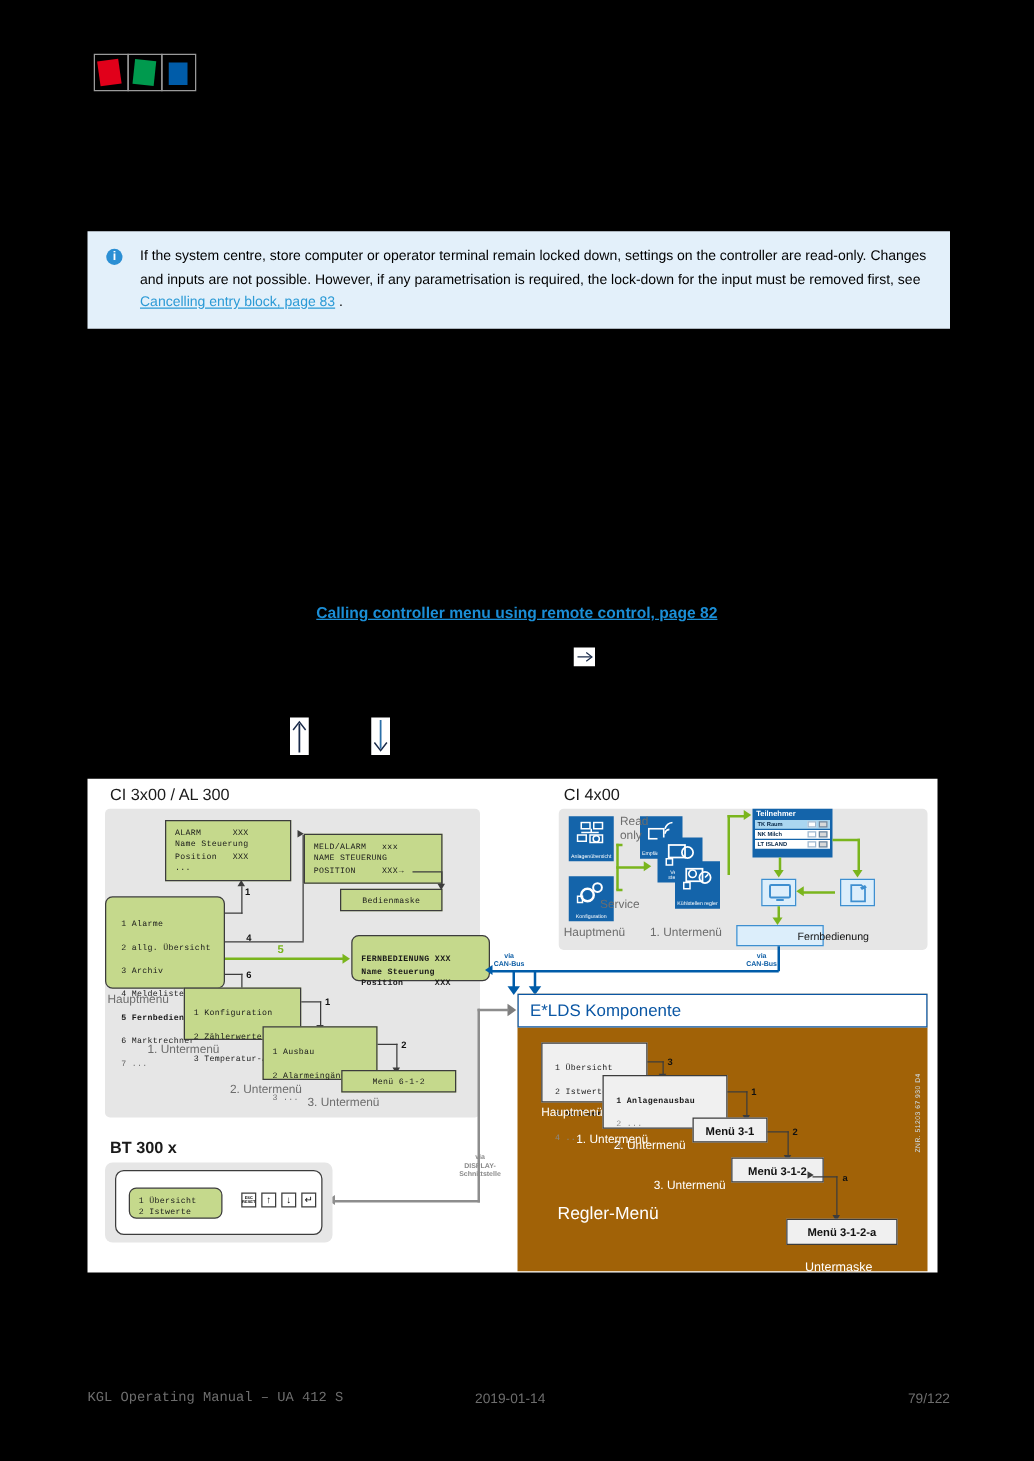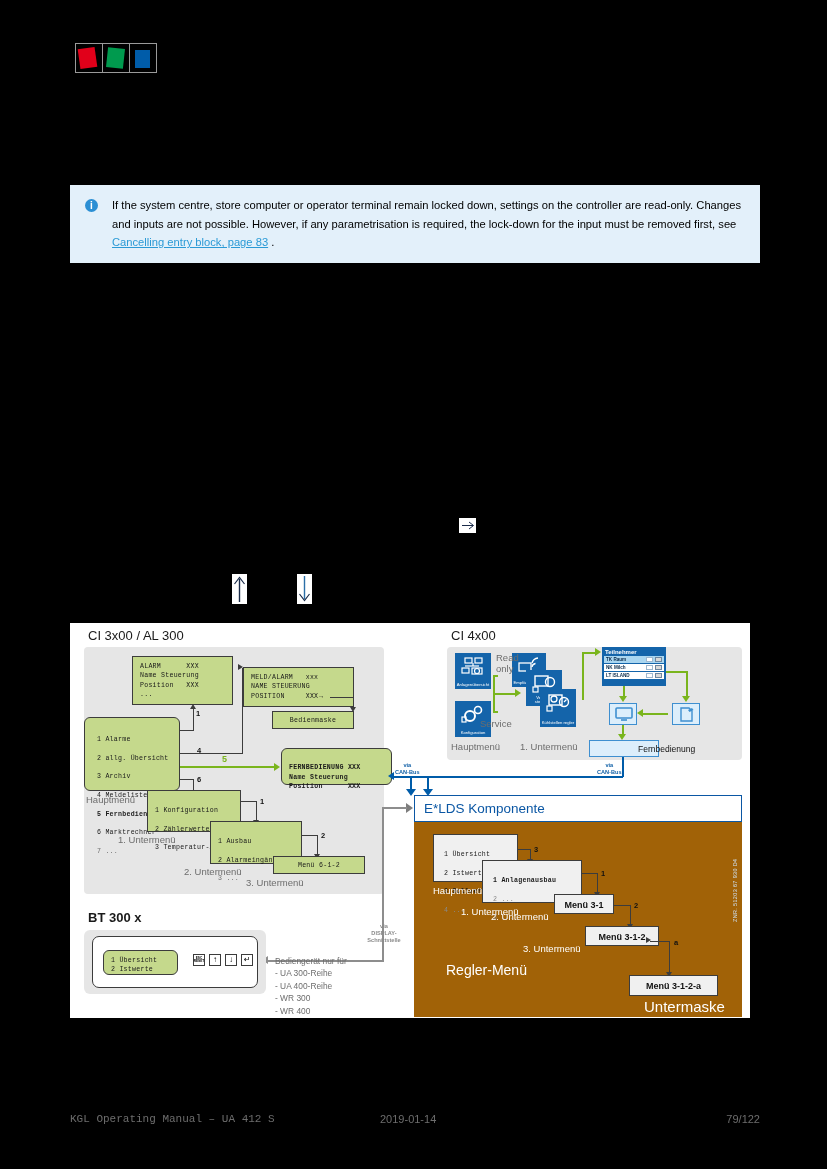--- a/index.html
+++ b/index.html
@@ -87,21 +87,21 @@
   
   .elds{position:absolute;background:#a16207;}
   .elds-hd{position:absolute;left:0;top:0;right:0;height:27px;background:#fff;border:1px solid #0b57a4;box-sizing:border-box;}
   .elds-hd span{position:absolute;left:9px;top:5px;font-size:13.5px;color:#0b57a4;}
   .wbox{position:absolute;background:#f0f0f0;border:1px solid #3c3c3c;box-sizing:border-box;font-family:"Liberation Mono",monospace;font-size:6.6px;line-height:9.3px;color:#1a1a1a;white-space:pre;padding:5px 7px;letter-spacing:.25px;}
   .wbox b{font-weight:bold;}
   .wbox .dim{color:#8a8a8a;}
   .mbox{position:absolute;background:#f0f0f0;border:1px solid #3c3c3c;box-sizing:border-box;font-size:9px;font-weight:bold;color:#111;text-align:center;}
   .wlabel.w{color:#fff;}
   .reglermenu{position:absolute;font-size:14px;color:#fff;}
-  .untermaske{position:absolute;font-size:15px;color:#fff;}
+  .untermaske{position:absolute;font-size:10px;color:#fff;margin-top:11px;}
   .znr{position:absolute;font-size:5.4px;color:#cfe0f0;transform:rotate(-90deg);transform-origin:left top;white-space:nowrap;letter-spacing:.4px;}
 
   
   .btframe{position:absolute;background:#e6e6e6;border-radius:6px;}
   .btinner{position:absolute;background:#fff;border:1px solid #3c3c3c;border-radius:7px;box-sizing:border-box;}
   .key{position:absolute;width:12px;height:12px;background:#fff;border:1px solid #3c3c3c;box-sizing:border-box;display:flex;align-items:center;justify-content:center;}
   .key .kt{font-size:3.2px;line-height:3.4px;font-weight:bold;text-align:center;}
   .btnote{position:absolute;font-size:8.4px;line-height:12.4px;color:#6d6d6d;}
 
   
@@ -124,20 +124,21 @@
     <div class="logo-sh sh-blu"></div>
   </div>
 
   <div class="infobox">
     <div class="info-icon">i</div>
     <div class="info-text">
       <span>If the system centre, store computer or operator terminal remain locked down, settings on the controller are read-only. Changes and inputs are not possible. However, if any parametrisation is required, the lock-down for the input must be removed first, see </span><a class="info-link" href="#">Cancelling entry block, page 83</a><span> .</span>
     </div>
   </div>
 
+  <a class="midlink" href="#">Calling controller menu using remote control, page 82</a>
   <div class="glyph-box g-right">
     <svg width="14" height="11" viewBox="0 0 14 11">
         <line x1="1" y1="5.5" x2="12" y2="5.5" stroke="#1a2b4a" stroke-width="1"></line>
         <polyline points="8,2 12.5,5.5 8,9" fill="none" stroke="#1a2b4a" stroke-width="1"></polyline>
       </svg>
   </div>
   <div class="glyph-box g-up">
     <svg width="13" height="28" viewBox="0 0 13 28">
         <line x1="6.5" y1="27" x2="6.5" y2="4" stroke="#1a2b4a" stroke-width="1.4"></line>
         <polyline points="1.5,9 6.5,2.5 11.5,9" fill="none" stroke="#1a2b4a" stroke-width="1.2"></polyline>
@@ -440,25 +441,20 @@
     <div class="key" style="left:139px;top:331px;">
         <span style="font-size:8px;line-height:8px;">↑</span>
       </div>
     <div class="key" style="left:155px;top:331px;">
         <span style="font-size:8px;line-height:8px;">↓</span>
       </div>
     <div class="key" style="left:171px;top:331px;">
         <span style="font-size:8px;line-height:8px;">↵</span>
       </div>
 
-    <div class="btnote" style="left:205px;top:332px;white-space:pre;">Bediengerät nur für
-- UA 300-Reihe
-- UA 400-Reihe
-- WR 300
-- WR 400</div>
   </div>
 
   <div class="footer">
     <div class="f1">KGL Operating Manual – UA 412 S</div>
     <div class="f2">2019-01-14</div>
     <div class="f3">79/122</div>
   </div>
 </div>
 
 </body></html>

